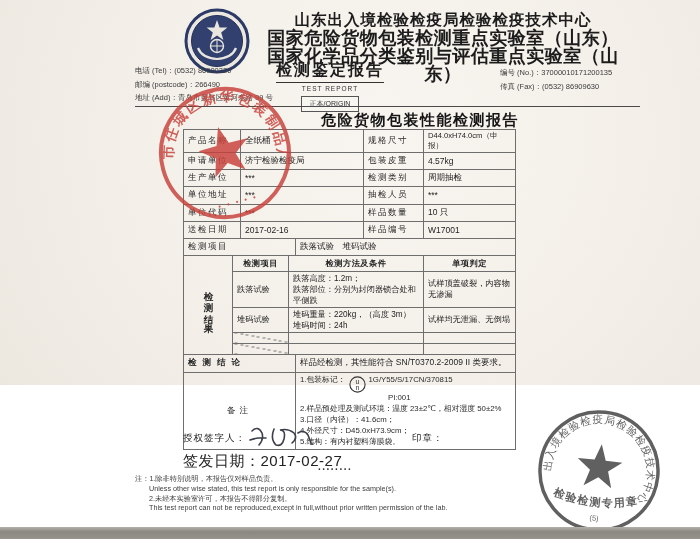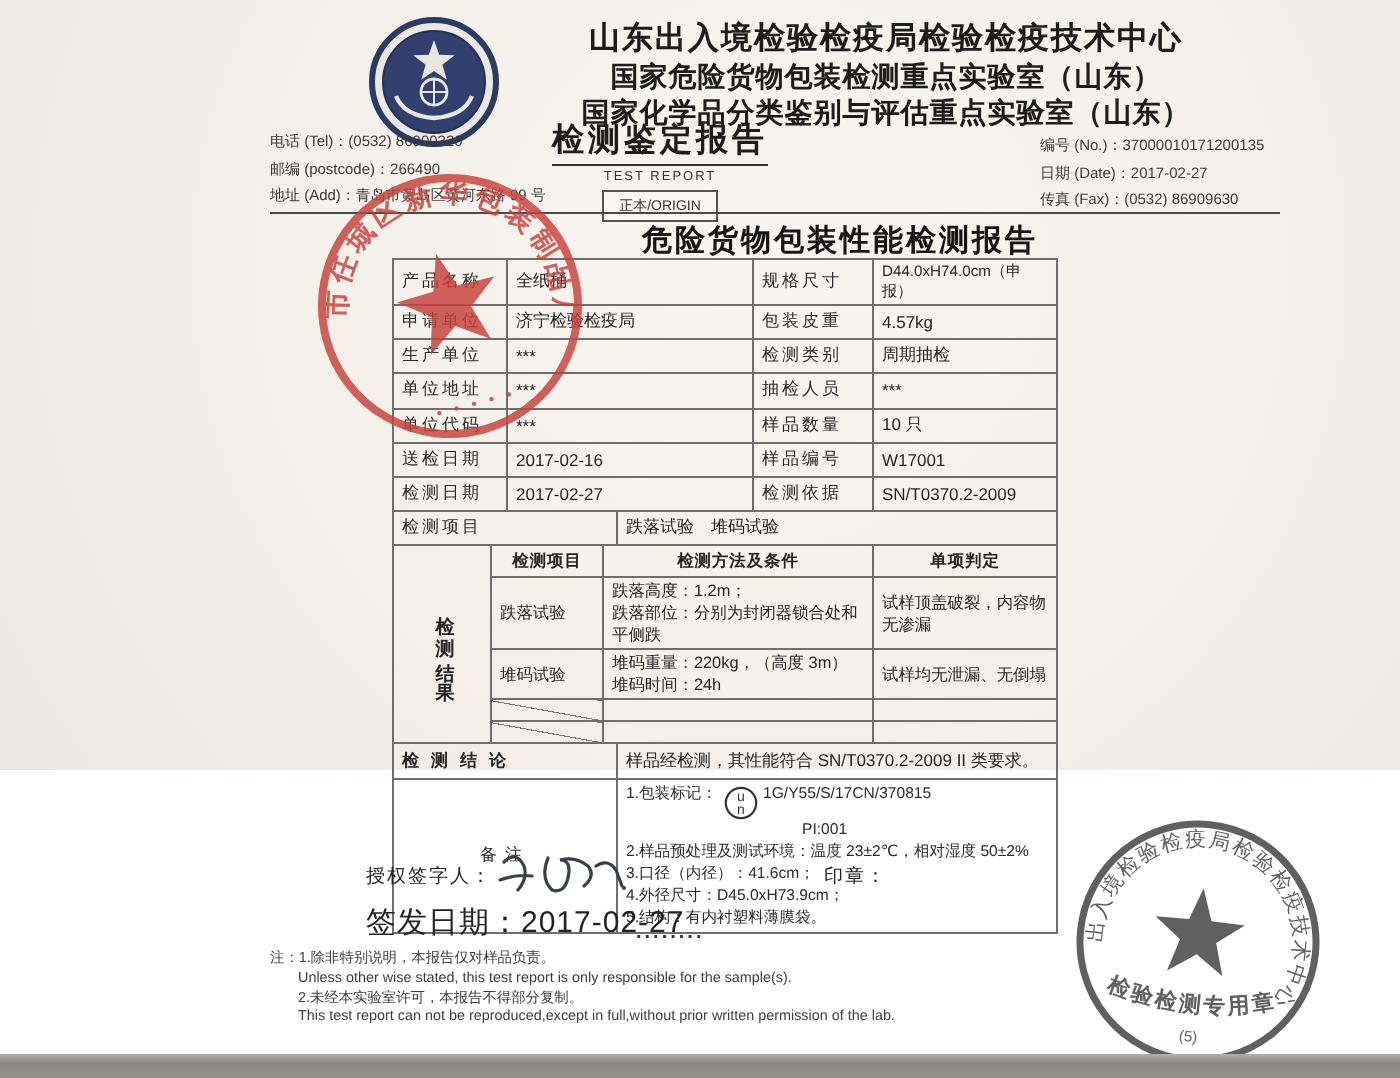--- a/index.html
+++ b/index.html
@@ -3,32 +3,32 @@
 <meta charset="utf-8">
 <style>
   html,body{margin:0;padding:0;}
   body{width:700px;height:539px;overflow:hidden;
        font-family:"Liberation Sans","DejaVu Sans",sans-serif;color:#222;}
   .page{position:relative;width:700px;height:385px;
         background:radial-gradient(circle at 55% 35%, #f8f5f0 0%, #f3efe8 60%, #ece8e0 100%);}
   
   .org{position:absolute;left:262px;top:10px;width:362px;text-align:center;font-weight:700;color:#1c1c1c;}
   .org .l1{font-size:15.5px;letter-spacing:1px;line-height:19px;}
-  .org .l2{font-size:14px;letter-spacing:.5px;line-height:18px;}
+  .org .l2{font-size:18px;letter-spacing:.5px;line-height:18px;}
   .contact{position:absolute;left:135px;top:64px;font-size:7.5px;line-height:13.5px;color:#3a3a3a;}
-  .meta{position:absolute;left:520px;top:66px;font-size:7.5px;line-height:13.5px;color:#3a3a3a;}
+  .meta{position:absolute;left:500px;top:66px;font-size:7.5px;line-height:13.5px;color:#3a3a3a;}
   .rtb{position:absolute;left:255px;top:60px;width:150px;text-align:center;}
   .rtb .zh{font-size:16px;font-weight:700;letter-spacing:2px;border-bottom:1.5px solid #333;display:inline-block;padding-bottom:1px;color:#1d1d1d;}
   .rtb .en{font-size:6.5px;letter-spacing:1px;margin-top:2px;color:#333;}
   .rtb .origin{display:inline-block;border:1px solid #555;font-size:7px;padding:2px 8px;margin-top:3px;color:#333;background:#f8f6f1;}
   .hr{position:absolute;left:135px;top:106px;width:505px;height:1px;background:#4a4a4a;}
   .doc-title{position:absolute;left:280px;top:111px;width:280px;text-align:center;
              font-size:15px;font-weight:700;letter-spacing:1.5px;color:#161616;}
   
-  .tables{position:absolute;left:196px;top:130px;width:336px;}
+  .tables{position:absolute;left:183px;top:130px;width:336px;}
   table{border-collapse:collapse;table-layout:fixed;margin-top:-1px;}
   td{border:1px solid #6e6e6e;font-size:8.5px;color:#242424;padding:1px 4px;vertical-align:middle;overflow:hidden;}
   td.lab{letter-spacing:1.5px;color:#2a2a2a;}
   .t1 td{height:14.2px;}
   .t2 td{height:14px;}
   .t3 td{font-size:8.2px;}
   .t3 .hd{text-align:center;font-weight:700;height:13px;letter-spacing:.5px;}
   .t3 .method{white-space:pre-line;line-height:11px;}
   .t3 .verdict{line-height:11px;margin-top:36px;}
   .vcell{text-align:center;}
@@ -85,21 +85,20 @@
   </div>
 
   <div class="rtb">
     <div class="zh">检测鉴定报告</div>
     <div class="en">TEST REPORT</div>
     <div><span class="origin">正本/ORIGIN</span></div>
   </div>
 
   <div class="meta">
     <div>编号 (No.)：37000010171200135</div>
-    <div>日期 (Date)：2017-02-27</div>
     <div>传真 (Fax)：(0532) 86909630</div>
   </div>
 
   <div class="hr"></div>
 
   <div class="doc-title">危险货物包装性能检测报告</div>
 
   <div class="tables">
 
     <table class="t1">
@@ -138,26 +137,20 @@
         <td class="lab">单位代码</td>
         <td>***</td>
         <td class="lab">样品数量</td>
         <td>10 只</td>
       </tr>
       <tr>
         <td class="lab">送检日期</td>
         <td>2017-02-16</td>
         <td class="lab">样品编号</td>
         <td>W17001</td>
-      </tr>
-      <tr>
-        <td class="lab">检测日期</td>
-        <td>2017-02-27</td>
-        <td class="lab">检测依据</td>
-        <td>SN/T0370.2-2009</td>
       </tr>
     </tbody>
       </table>
 
     <table class="t2">
       <colgroup>
           <col style="width:112px">
           <col style="width:220px">
         </colgroup>
       <tbody>

